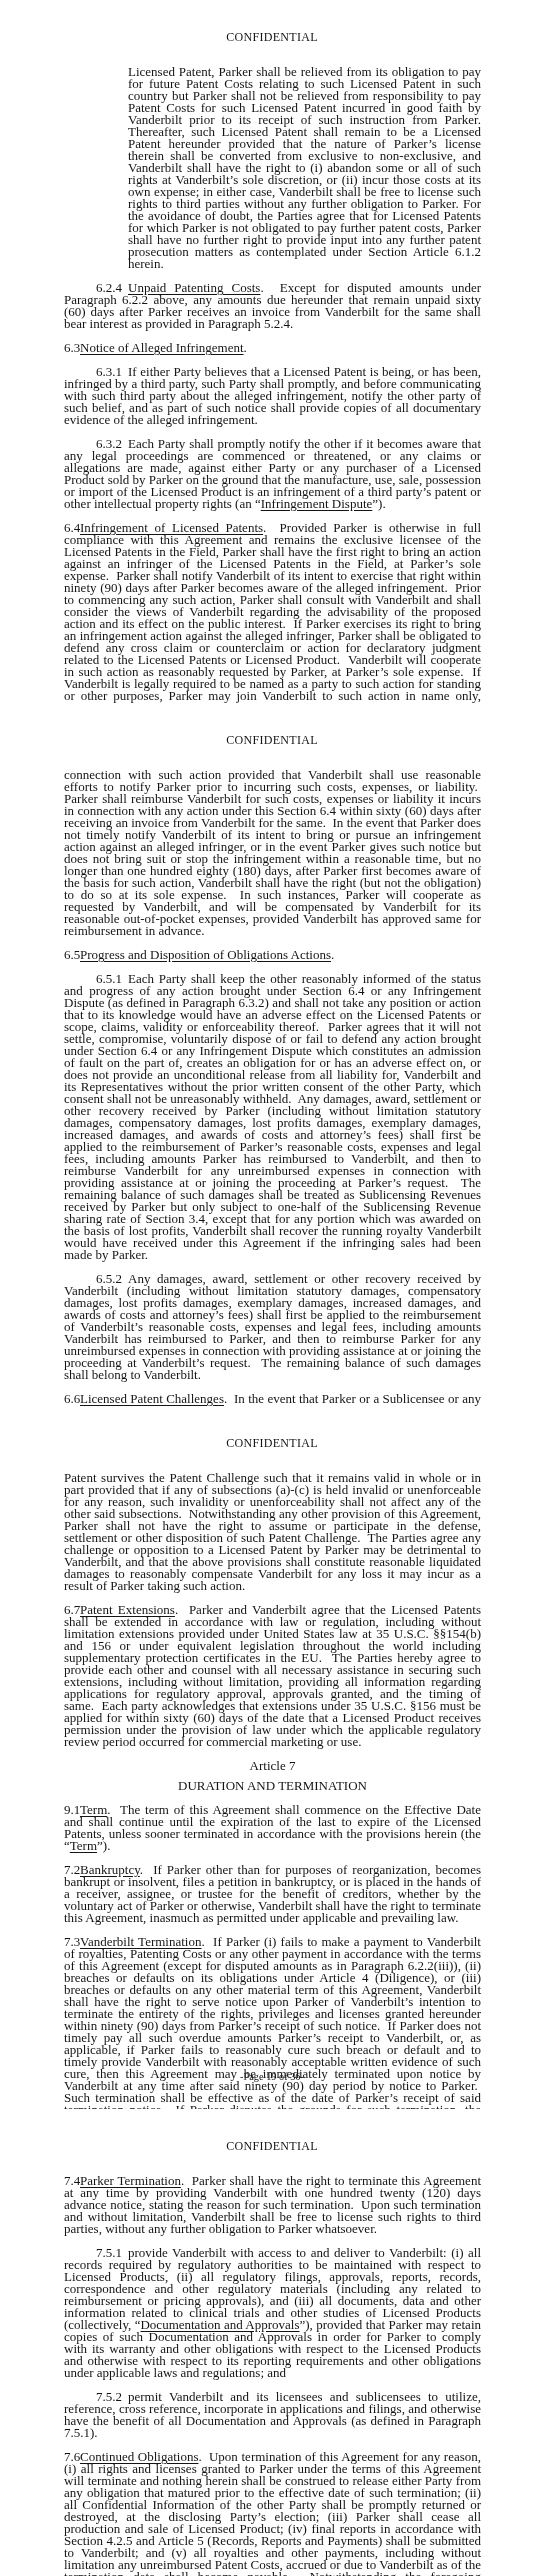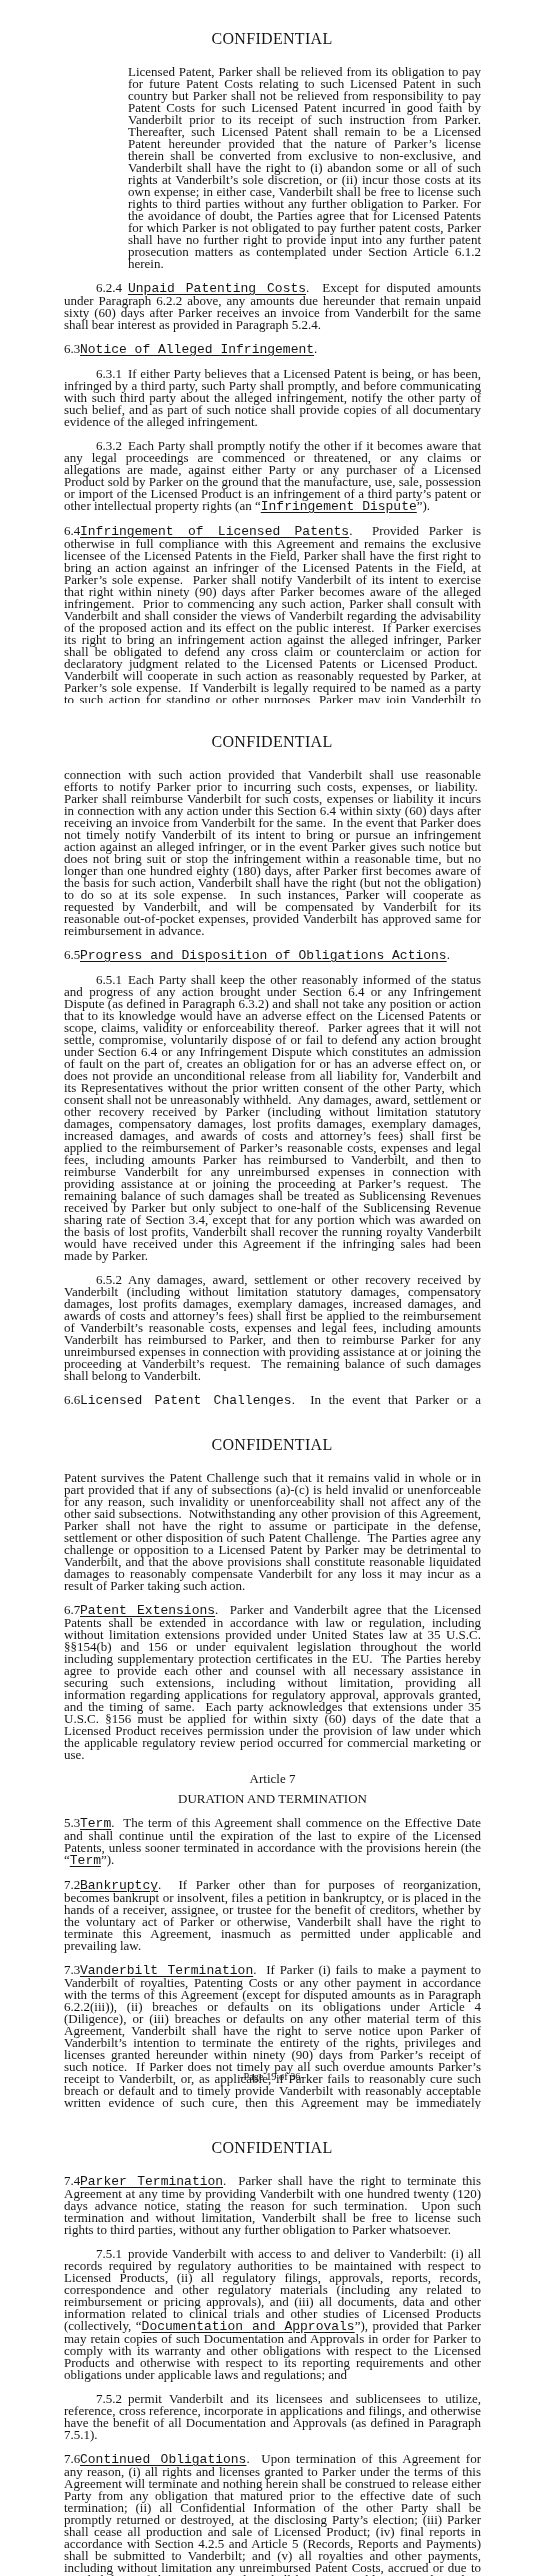--- a/index.html
+++ b/index.html
@@ -15,21 +15,21 @@
     position: relative;
     width: 544px;
     height: 703px;
     background: #ffffff;
     overflow: hidden;
   }
   .page-header {
     position: absolute;
     top: 30px; left: 0; width: 100%;
     text-align: center;
-    font-size: 16px;
+    font-size: 12px;
     letter-spacing: 0.3px;
     white-space: nowrap;
   }
   .page-footer {
     position: absolute;
     top: 665px; left: 0; width: 100%;
     text-align: center;
     font-size: 10.3px;
     white-space: nowrap;
   }
@@ -44,21 +44,21 @@
   .page-body p { margin: 0 0 12px 0; }
   p.blk-plain { }
   p.blk-block { margin-left: 64px; }
   p.blk-sub { text-indent: 32px; }
   p.blk-section { }
   p.blk-center { text-align: center; text-indent: 0; }
   p.mb0 { margin-bottom: 8px; }
   span.num { display: inline-block; text-indent: 0; }
   p.blk-sub span.num { width: 32px; }
   p.blk-section span.num { width: 16px; }
-  .u { text-decoration: underline; text-underline-offset: 1.5px; font-family: Liberation Mono, monospace; }
+  .u { text-decoration: underline; text-underline-offset: 1.5px; }
 </style>
 </head>
 <body>
 
 <div id="doc">
     <div class="page">
       <div class="page-header">CONFIDENTIAL</div>
       <div class="page-body">
         <p class="blk-block"><span>Licensed Patent, Parker shall be relieved from its obligation to pay for future Patent Costs relating to such Licensed Patent in such country but Parker shall not be relieved from responsibility to pay Patent Costs for such Licensed Patent incurred in good faith by Vanderbilt prior to its receipt of such instruction from Parker. Thereafter, such Licensed Patent shall remain to be a Licensed Patent hereunder provided that the nature of Parker’s license therein shall be converted from exclusive to non-exclusive, and Vanderbilt shall have the right to (i) abandon some or all of such rights at Vanderbilt’s sole discretion, or (ii) incur those costs at its own expense; in either case, Vanderbilt shall be free to license such rights to third parties without any further obligation to Parker. For the avoidance of doubt, the Parties agree that for Licensed Patents for which Parker is not obligated to pay further patent costs, Parker shall have no further right to provide input into any further patent prosecution matters as contemplated under Section Article 6.1.2 herein.</span></p>
         <p class="blk-sub"><span class="num">6.2.4</span><span class="u">Unpaid Patenting Costs</span><span>.&nbsp; Except for disputed amounts under Paragraph 6.2.2 above, any amounts due hereunder that remain unpaid sixty (60) days after Parker receives an invoice from Vanderbilt for the same shall bear interest as provided in Paragraph 5.2.4.</span></p>
@@ -78,21 +78,21 @@
         <p class="blk-section"><span class="num">6.6</span><span class="u">Licensed Patent Challenges</span><span>.&nbsp; In the event that Parker or a Sublicensee or any of their Affiliates directly or indirectly brings, or assists in bringing, a Patent Challenge, then (a) Parker shall provide Vanderbilt with at least sixty (60) days’ notice prior to taking any such action, (b) the Parties consent that Section 9.2 shall apply; and (c) any fees, royalties, milestones or revenues payable to Vanderbilt under Sections 3.2-3.7 shall double in amount if and when any Licensed</span></p>
       </div>
     </div>
     <div class="page">
       <div class="page-header">CONFIDENTIAL</div>
       <div class="page-body">
         <p class="blk-plain"><span>Patent survives the Patent Challenge such that it remains valid in whole or in part provided that if any of subsections (a)-(c) is held invalid or unenforceable for any reason, such invalidity or unenforceability shall not affect any of the other said subsections.&nbsp; Notwithstanding any other provision of this Agreement, Parker shall not have the right to assume or participate in the defense, settlement or other disposition of such Patent Challenge.&nbsp; The Parties agree any challenge or opposition to a Licensed Patent by Parker may be detrimental to Vanderbilt, and that the above provisions shall constitute reasonable liquidated damages to reasonably compensate Vanderbilt for any loss it may incur as a result of Parker taking such action.</span></p>
         <p class="blk-section"><span class="num">6.7</span><span class="u">Patent Extensions</span><span>.&nbsp; Parker and Vanderbilt agree that the Licensed Patents shall be extended in accordance with law or regulation, including without limitation extensions provided under United States law at 35 U.S.C. §§154(b) and 156 or under equivalent legislation throughout the world including supplementary protection certificates in the EU.&nbsp; The Parties hereby agree to provide each other and counsel with all necessary assistance in securing such extensions, including without limitation, providing all information regarding applications for regulatory approval, approvals granted, and the timing of same.&nbsp; Each party acknowledges that extensions under 35 U.S.C. §156 must be applied for within sixty (60) days of the date that a Licensed Product receives permission under the provision of law under which the applicable regulatory review period occurred for commercial marketing or use.</span></p>
         <p class="blk-center mb0"><span>Article 7</span></p>
         <p class="blk-center"><span>DURATION AND TERMINATION</span></p>
-        <p class="blk-section"><span class="num">5.3</span><span class="u">Term</span><span>.&nbsp; The term of this Agreement shall commence on the Effective Date and shall continue until the expiration of the last to expire of the Licensed Patents, unless sooner terminated in accordance with the provisions herein (the “</span><span class="u">Term</span><span>”).</span></p>
+        <p class="blk-section"><span class="num">9.1</span><span class="u">Term</span><span>.&nbsp; The term of this Agreement shall commence on the Effective Date and shall continue until the expiration of the last to expire of the Licensed Patents, unless sooner terminated in accordance with the provisions herein (the “</span><span class="u">Term</span><span>”).</span></p>
         <p class="blk-section"><span class="num">7.2</span><span class="u">Bankruptcy</span><span>.&nbsp; If Parker other than for purposes of reorganization, becomes bankrupt or insolvent, files a petition in bankruptcy, or is placed in the hands of a receiver, assignee, or trustee for the benefit of creditors, whether by the voluntary act of Parker or otherwise, Vanderbilt shall have the right to terminate this Agreement, inasmuch as permitted under applicable and prevailing law.</span></p>
         <p class="blk-section"><span class="num">7.3</span><span class="u">Vanderbilt Termination</span><span>.&nbsp; If Parker (i) fails to make a payment to Vanderbilt of royalties, Patenting Costs or any other payment in accordance with the terms of this Agreement (except for disputed amounts as in Paragraph 6.2.2(iii)), (ii) breaches or defaults on its obligations under Article 4 (Diligence), or (iii) breaches or defaults on any other material term of this Agreement, Vanderbilt shall have the right to serve notice upon Parker of Vanderbilt’s intention to terminate the entirety of the rights, privileges and licenses granted hereunder within ninety (90) days from Parker’s receipt of such notice.&nbsp; If Parker does not timely pay all such overdue amounts Parker’s receipt to Vanderbilt, or, as applicable, if Parker fails to reasonably cure such breach or default and to timely provide Vanderbilt with reasonably acceptable written evidence of such cure, then this Agreement may be immediately terminated upon notice by Vanderbilt at any time after said ninety (90) day period by notice to Parker.&nbsp; Such termination shall be effective as of the date of Parker’s receipt of said termination notice.&nbsp; If Parker disputes the grounds for such termination, the matter shall be resolved in accordance with Sections 9.5 and 9.6.</span></p>
       </div>
       <div class="page-footer">-Page 19 of 36-</div>
     </div>
     <div class="page">
       <div class="page-header">CONFIDENTIAL</div>
       <div class="page-body">
         <p class="blk-section"><span class="num">7.4</span><span class="u">Parker Termination</span><span>.&nbsp; Parker shall have the right to terminate this Agreement at any time by providing Vanderbilt with one hundred twenty (120) days advance notice, stating the reason for such termination.&nbsp; Upon such termination and without limitation, Vanderbilt shall be free to license such rights to third parties, without any further obligation to Parker whatsoever.</span></p>
         <p class="blk-sub"><span class="num">7.5.1</span><span>provide Vanderbilt with access to and deliver to Vanderbilt: (i) all records required by regulatory authorities to be maintained with respect to Licensed Products, (ii) all regulatory filings, approvals, reports, records, correspondence and other regulatory materials (including any related to reimbursement or pricing approvals), and (iii) all documents, data and other information related to clinical trials and other studies of Licensed Products (collectively, “</span><span class="u">Documentation and Approvals</span><span>”), provided that Parker may retain copies of such Documentation and Approvals in order for Parker to comply with its warranty and other obligations with respect to the Licensed Products and otherwise with respect to its reporting requirements and other obligations under applicable laws and regulations; and</span></p>

